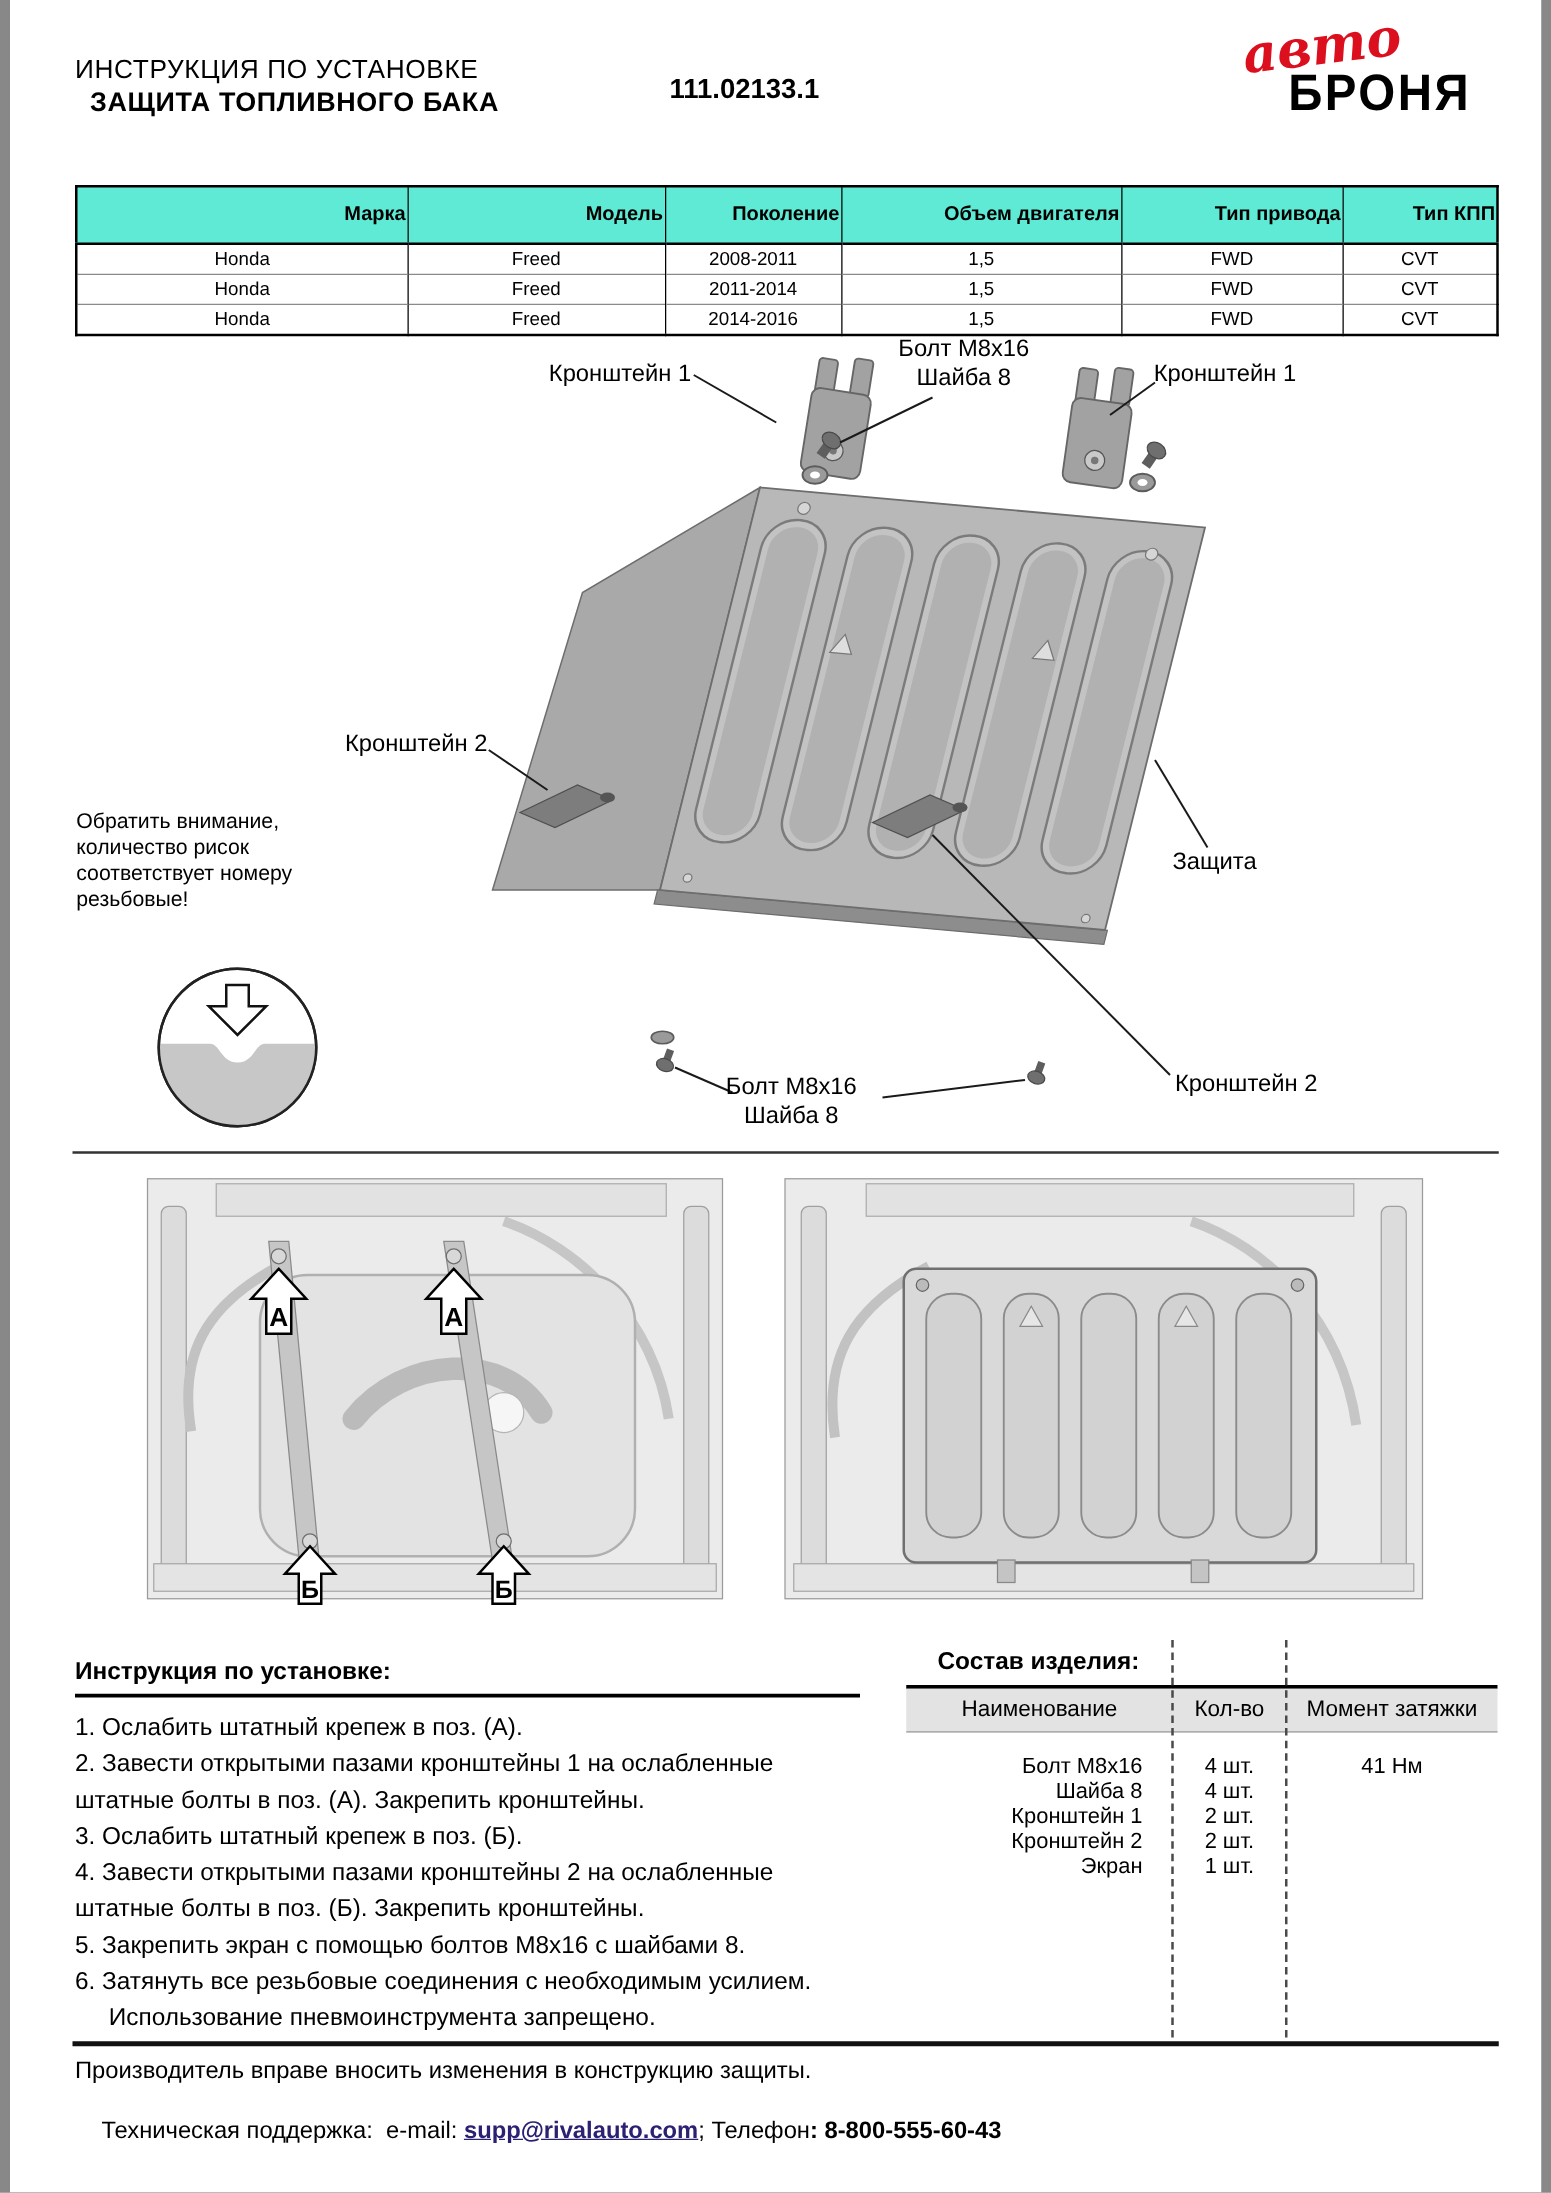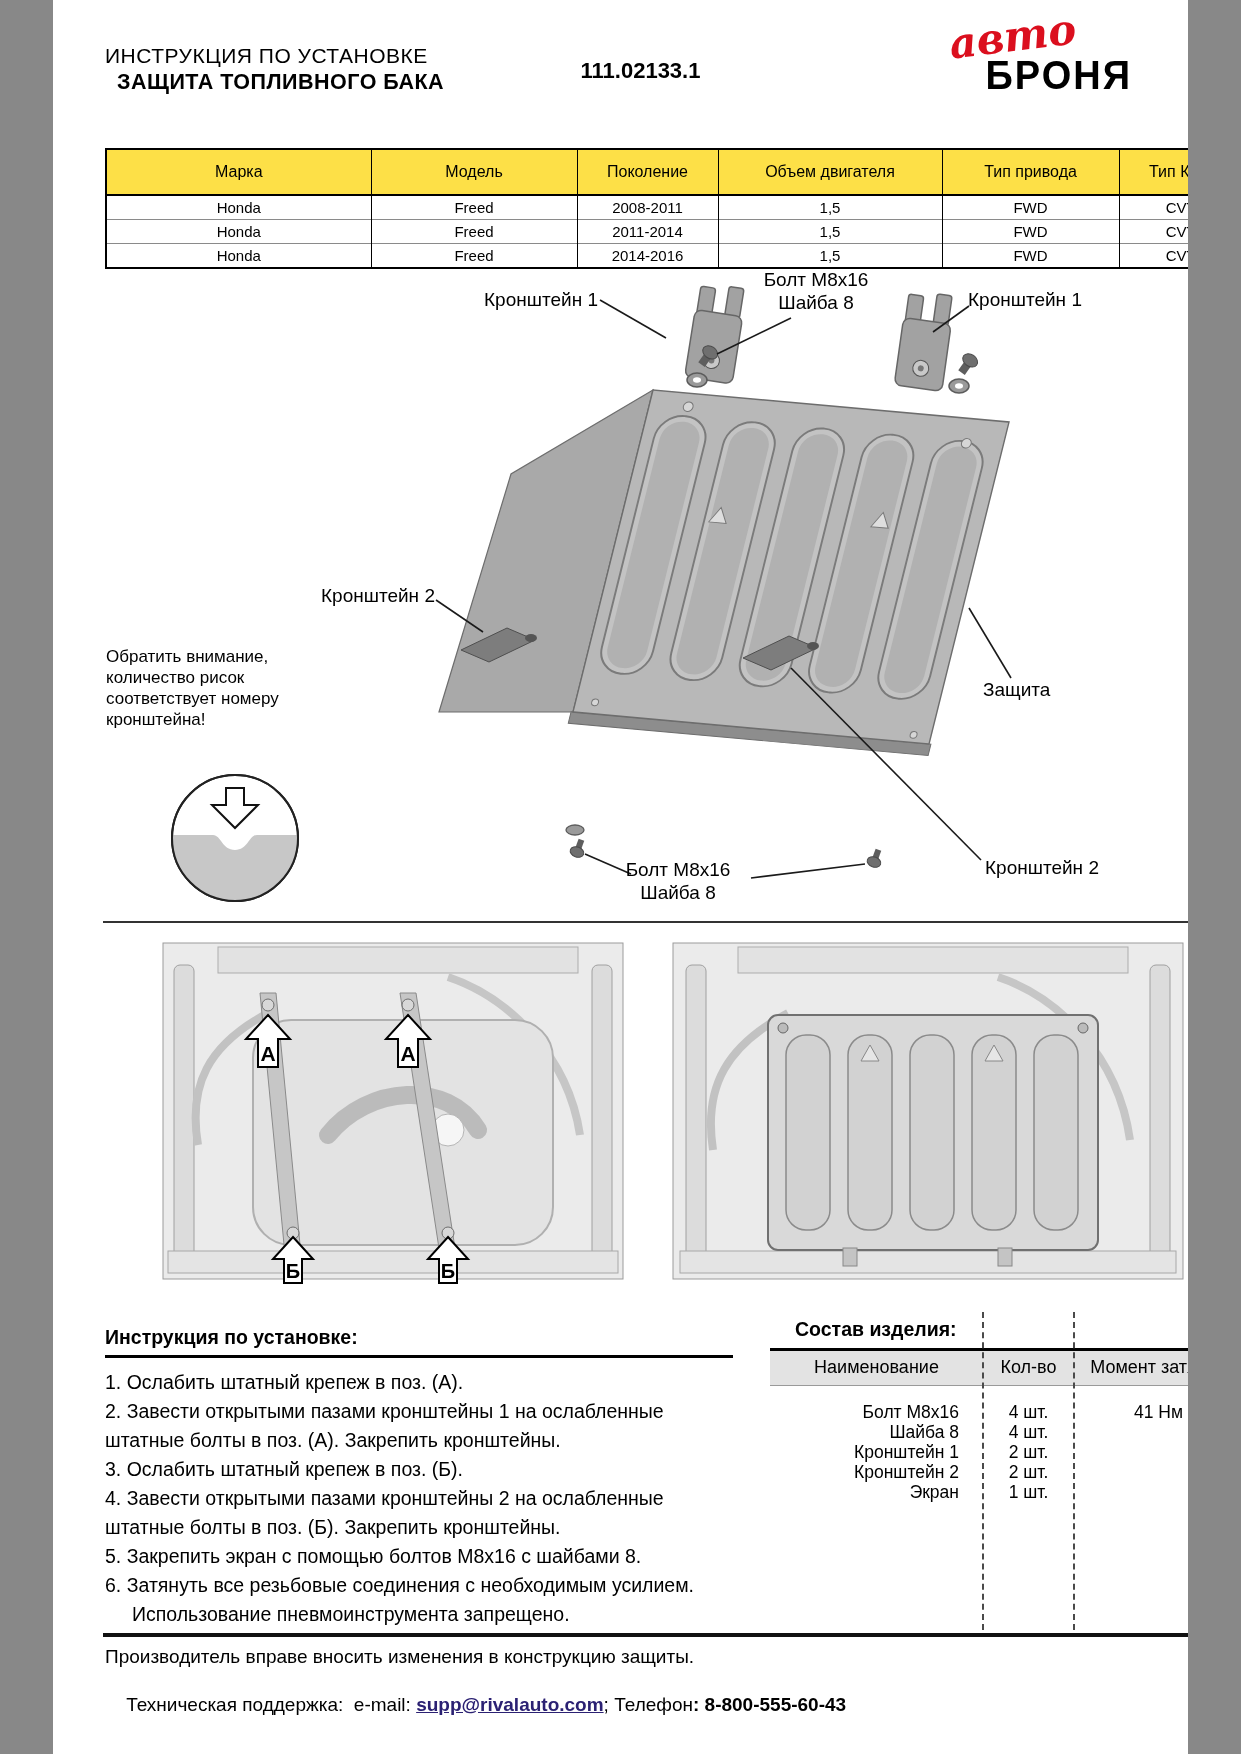--- a/index.html
+++ b/index.html
@@ -1,30 +1,30 @@
 <!DOCTYPE html>
 <html><head>
 <meta charset="utf-8">
 <style>
   html,body{margin:0;padding:0;background:#888;}
-  .page{position:relative;width:1135px;height:1754px;background:#ffffff;margin:0 auto;
+  .page{position:relative;width:1225px;height:1754px;background:#ffffff;margin:0 auto;
         font-family:"Liberation Sans","DejaVu Sans",sans-serif;color:#000;overflow:hidden;}
   .abs{position:absolute;}
   
   .doc-type{left:52px;top:44px;font-size:21px;letter-spacing:.5px;}
   .prod-title{left:52px;top:70px;font-size:21.5px;font-weight:bold;letter-spacing:.5px;margin-left:12px;}
   .part-no{left:455px;top:58px;width:265px;text-align:center;font-size:22px;font-weight:bold;}
   .logo-avto{right:112px;top:16px;font-family:"DejaVu Serif","Liberation Serif",serif;
              font-style:italic;font-weight:bold;font-size:42px;transform:rotate(-7deg);line-height:1;}
   .logo-bronya{right:56px;top:56px;font-size:38px;font-weight:800;letter-spacing:2px;line-height:1;
                transform:scaleY(1.08);}
   
   .vtable{left:52px;top:148px;width:1137px;border-collapse:collapse;table-layout:fixed;}
-  .vtable th{background:#fde047;border:1.5px solid #000;border-bottom:2.5px solid #000;
-             font-size:16px;font-weight:normal;height:42px;text-align:center;}
+  .vtable th{background:#5eead4;border:1.5px solid #000;border-bottom:2.5px solid #000;
+             font-size:16px;font-weight:bold;height:42px;text-align:right;}
   .vtable td{border-left:1.5px solid #000;border-right:1.5px solid #000;border-top:1px solid #8a8a8a;
              font-size:15px;height:21px;text-align:center;}
   .vtable{border:2px solid #000;}
   
   .dlabel{font-size:19px;line-height:23px;white-space:nowrap;}
   .dnote{font-size:17px;line-height:21px;}
   
   .sec-head{font-size:19.5px;font-weight:bold;}
   .steps{left:52px;top:1368px;width:618px;font-size:19.5px;line-height:29px;}
   .step{padding:0;}
@@ -216,21 +216,21 @@
     </div>
     <div class="abs dlabel" style="left:218px;top:324px;">Кронштейн 2</div>
     <div class="abs dlabel" style="left:880px;top:418px;">Защита</div>
     <div class="abs dlabel" style="left:882px;top:596px;">Кронштейн 2</div>
     <div class="abs dlabel" style="left:505px;top:598px;width:140px;text-align:center;">
       <div>Болт М8х16</div>
       <div>Шайба 8</div>
     </div>
     <div class="abs dnote" style="left:3px;top:386px;width:232px;">
       <div>Обратить внимание, количество рисок</div>
-      <div>соответствует номеру кронштейна!</div>
+      <div>соответствует номеру резьбовые!</div>
     </div>
   </div>
 
   <div class="abs" style="left:50px;top:921px;width:1141px;height:1.5px;background:#333;"></div>
 
   <div class="abs" style="left:95px;top:935px;width:490px;height:352px;">
     <svg width="490" height="352" viewBox="0 0 490 352">
       <rect x="15" y="8" width="460" height="336" fill="#ebebeb" stroke="#9b9b9b"></rect>
       <rect x="70" y="12" width="360" height="26" fill="#e2e2e2" stroke="#adadad"></rect>
       <rect x="26" y="30" width="20" height="300" rx="6" fill="#dcdcdc" stroke="#a0a0a0"></rect>

